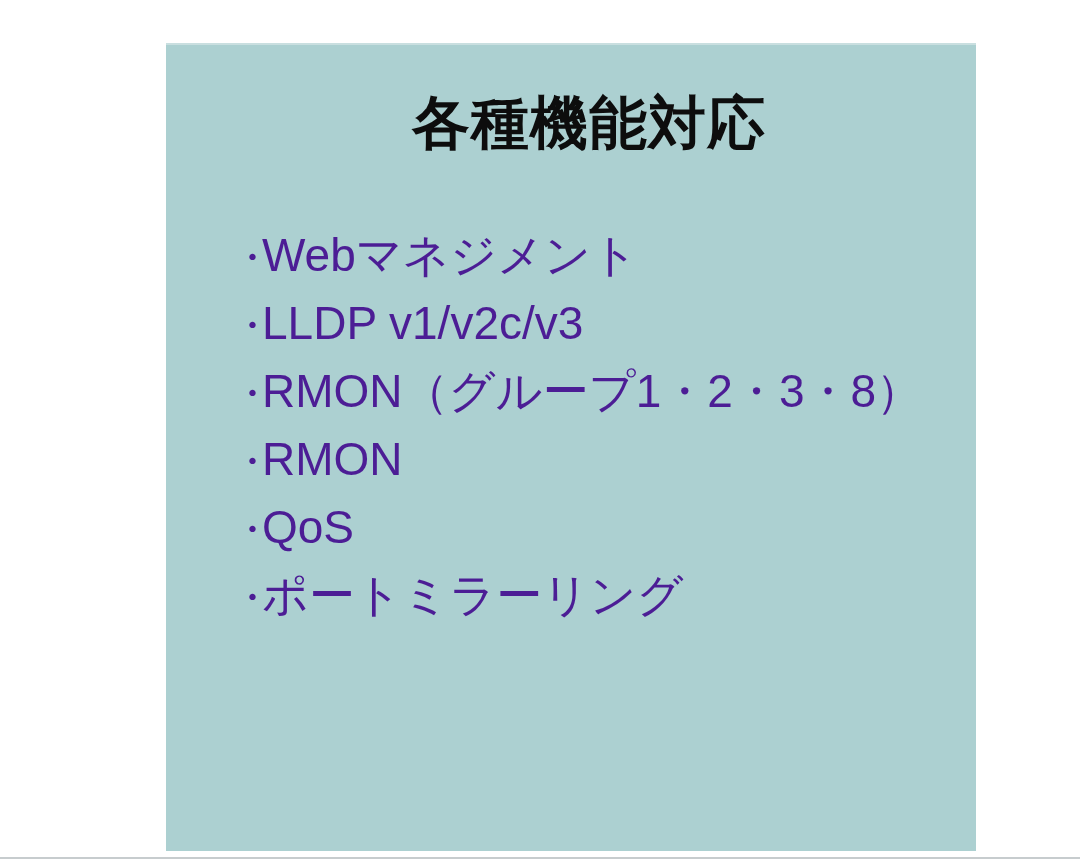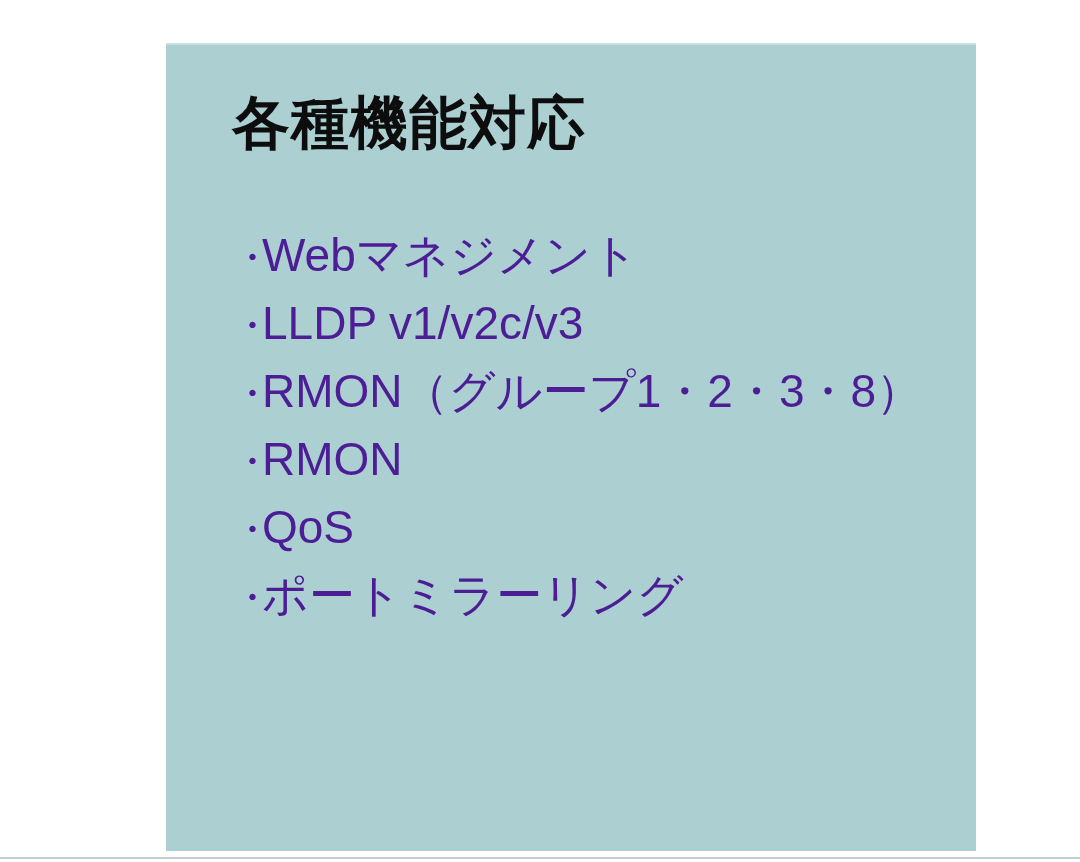--- a/index.html
+++ b/index.html
@@ -25,20 +25,21 @@
     box-sizing: border-box;
     padding: 44px 30px 0 66px;
   }
   .page-title {
     margin: 0;
     font-size: 58px;
     line-height: 1.16;
     font-weight: bold;
     color: #0d0d0d;
     letter-spacing: 1px;
+    text-align: center;
   }
   .feature-list {
     list-style: none;
     margin: 66px 0 0 0;
     padding: 0;
   }
   .feature-item {
     font-size: 46px;
     line-height: 66px;
     color: #4c1d95;

